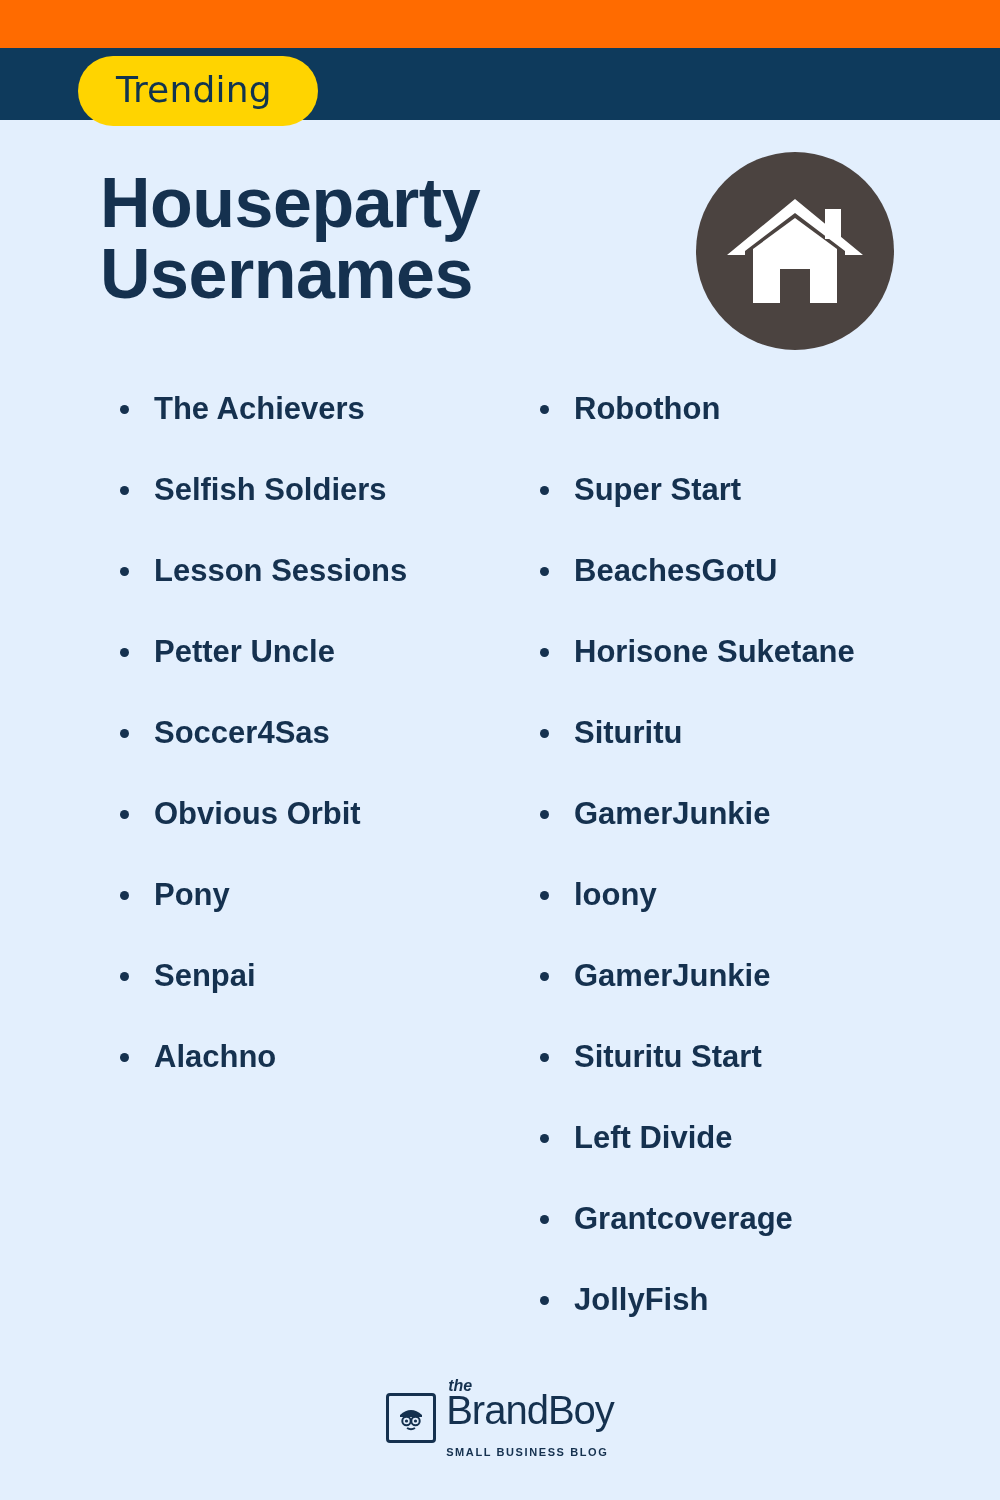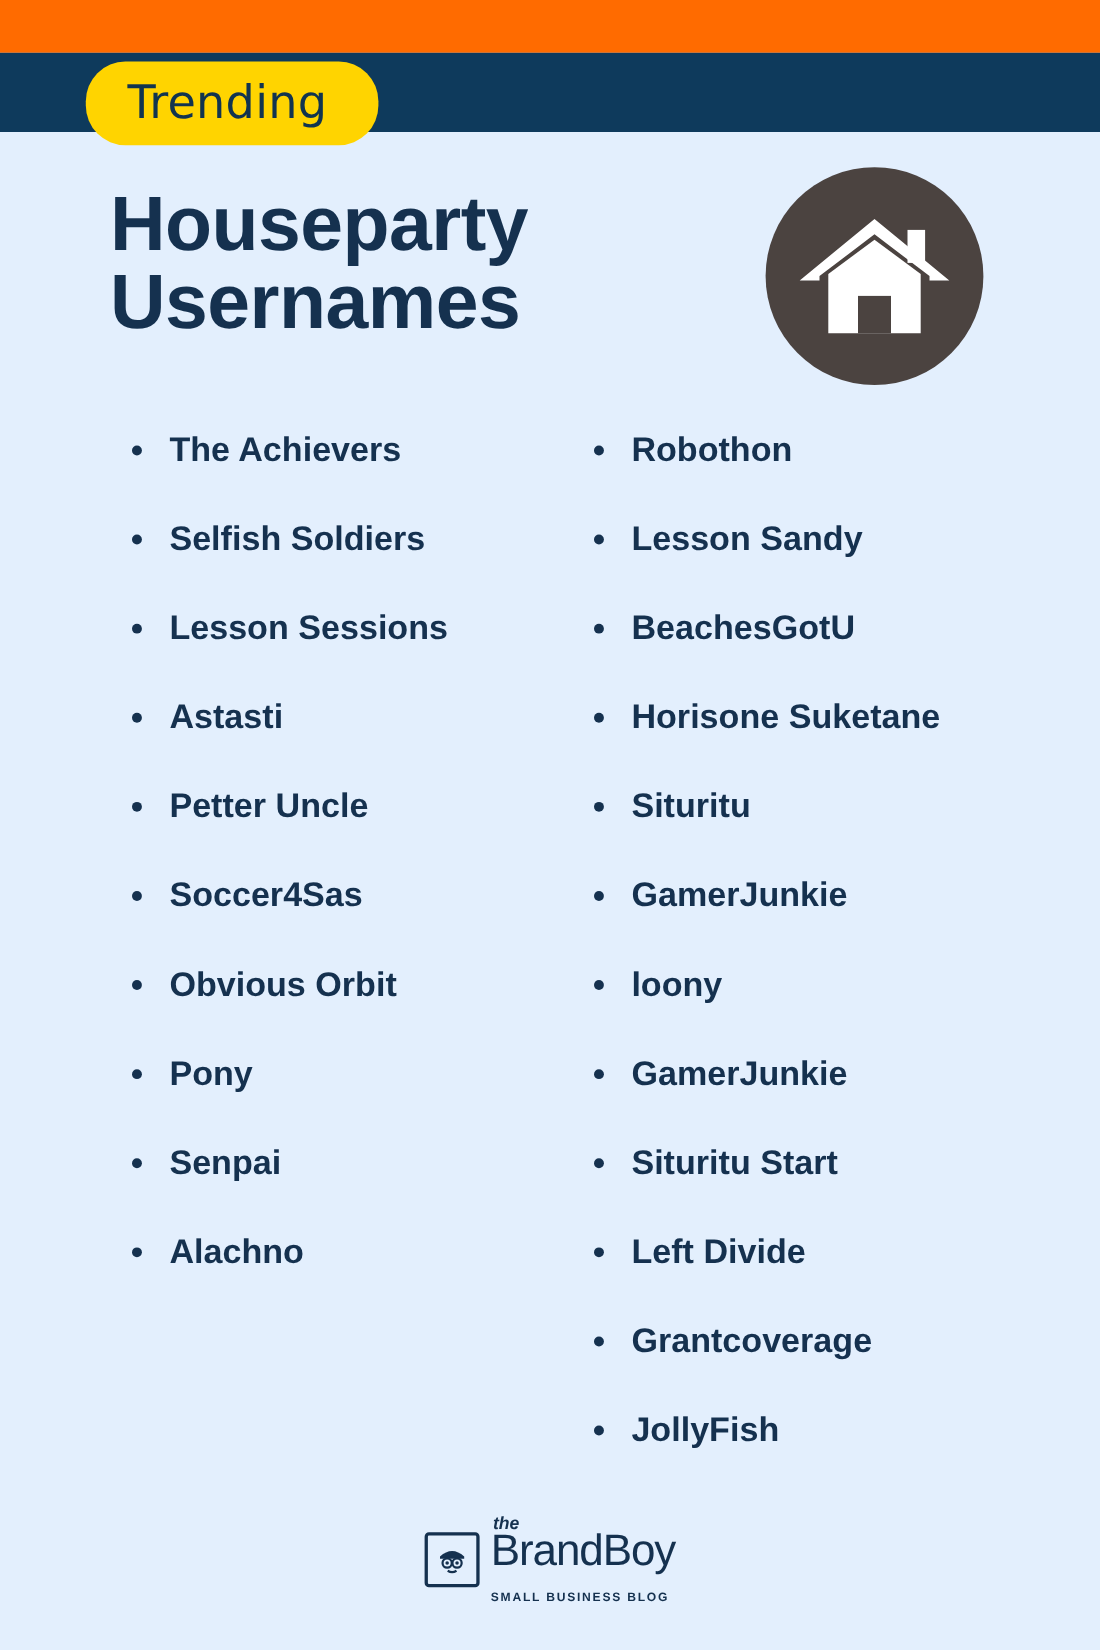--- a/index.html
+++ b/index.html
@@ -35,21 +35,21 @@
   .trending-pill {
     position: absolute;
     top: 56px;
     left: 78px;
     background: #ffd400;
     border-radius: 36px;
     padding: 16px 46px 18px 38px;
     line-height: 1;
   }
   .trending-pill .label {
-    font-size: 42px;
+    font-size: 36px;
     font-weight: 400;
     color: #11344f;
     letter-spacing: 0.2px;
     font-family: "DejaVu Sans", sans-serif;
   }
 
   
   .title {
     position: absolute;
     top: 168px;
@@ -197,33 +197,32 @@
     </svg>
   </span>
 </div>
 
 <div class="columns">
   <div class="col col-left">
     <ul class="name-list">
       <li>The Achievers</li>
       <li>Selfish Soldiers</li>
       <li>Lesson Sessions</li>
-      <li>Astasti</li>
       <li>Petter Uncle</li>
       <li>Soccer4Sas</li>
       <li>Obvious Orbit</li>
       <li>Pony</li>
       <li>Senpai</li>
       <li>Alachno</li>
     </ul>
   </div>
   <div class="col col-right">
     <ul class="name-list">
       <li>Robothon</li>
-      <li>Lesson Sandy</li>
+      <li>Super Start</li>
       <li>BeachesGotU</li>
       <li>Horisone Suketane</li>
       <li>Situritu</li>
       <li>GamerJunkie</li>
       <li>loony</li>
       <li>GamerJunkie</li>
       <li>Situritu Start</li>
       <li>Left Divide</li>
       <li>Grantcoverage</li>
       <li>JollyFish</li>

